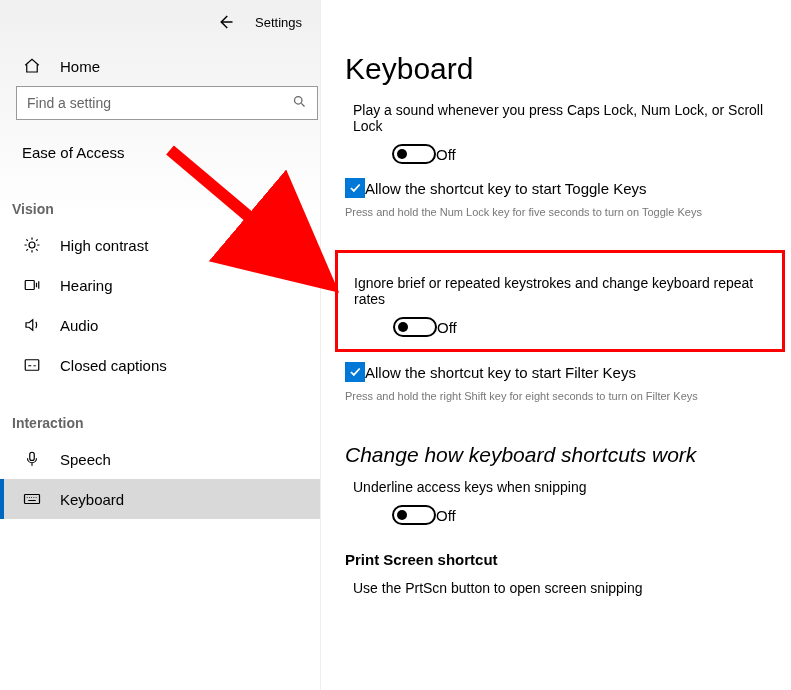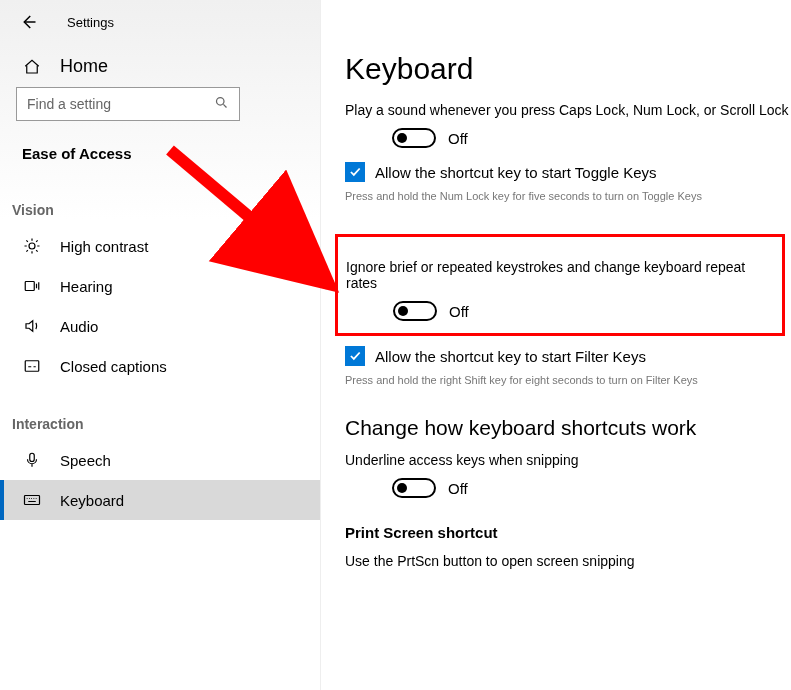--- a/index.html
+++ b/index.html
@@ -17,42 +17,43 @@
     left: 0; top: 0;
     width: 320px;
     height: 690px;
     background: linear-gradient(to bottom, #f0f0f0 0%, #ffffff 220px);
     padding-top: 12px;
   }
   .back-row {
     display: flex;
     align-items: center;
     padding: 0 18px 10px 18px;
-    gap: 29px;
+    gap: 20px;
+    justify-content: flex-end;
   }
   .back-icon { width: 20px; height: 20px; display:flex; align-items:center; justify-content:center; }
   .settings-title { font-size: 13px; }
   .home-row {
     display:flex; align-items:center; gap:18px;
     padding: 18px 22px 12px 22px;
   }
-  .home-row .label { font-size: 18px; }
+  .home-row .label { font-size: 15px; }
   .search-wrap {
     padding: 0 16px 18px 16px;
   }
   .search-box {
-    width: 224px; height: 34px;
+    width: 302px; height: 34px;
     border: 1px solid #999;
     background: #fff;
     display:flex; align-items:center; justify-content:space-between;
     padding: 0 10px;
   }
   .search-box .placeholder { color:#666; font-size:14px; font-style: normal;}
   .section-bold {
-    font-size: 15px; font-weight: 700;
+    font-size: 15px; font-weight: 400;
     padding: 6px 22px 10px 22px;
   }
   .group-label {
     font-size: 14px; color:#666;
     padding: 30px 22px 8px 12px;
     font-weight: bold;
   }
   .nav-item {
     display:flex; align-items:center; gap:18px;
     padding: 10px 22px;
@@ -80,46 +81,47 @@
     padding-left: 24px;
     padding-top: 52px;
   }
   .main h1 {
     font-size: 30px; font-weight: 400;
     margin-bottom: 16px;
   }
   .desc {
     font-size: 14px; color:#000;
     margin-bottom: 10px;
+    margin-left: 8px;
   }
   .hint {
     font-size: 11px; color:#777;
     margin-bottom: 16px;
     max-width: 440px;
   }
   .toggle-row {
-    display:flex; align-items:center; gap:12px;
+    display:flex; align-items:center; 
     margin-bottom: 14px;
     padding-left: 47px;
   }
   .toggle {
     width: 44px; height: 20px;
     border: 2px solid #000;
     border-radius: 20px;
     position: relative;
   }
   .toggle .knob {
     width: 10px; height:10px;
     background:#000;
     border-radius:50%;
     position:absolute; left:3px; top:3px;
   }
   .toggle-label { font-size:15px; }
   .check-row {
-    display:flex; align-items:center; gap:10px;
+    display:flex; align-items:center; 
     margin-bottom: 8px;
   }
   .checkbox {
     width:20px; height:20px;
     background:#0078d7;
     display:flex;align-items:center;justify-content:center;
   }
   .checkbox svg { width:14px; height:14px; }
   .check-label { font-size:15px; }
   .subheading {
@@ -280,21 +282,21 @@
   <div class="check-row" style="margin-top:10px;">
     <div class="checkbox">
       <svg viewBox="0 0 24 24" fill="none" stroke="#fff" stroke-width="3">
           <path d="M5 12l5 5L20 6"></path>
         </svg>
     </div>
     <span class="check-label">Allow the shortcut key to start Filter Keys</span>
   </div>
   <div class="hint">Press and hold the right Shift key for eight seconds to turn on Filter Keys</div>
 
-  <div class="subheading" style="margin-top:30px;">Change how keyboard shortcuts work</div>
+  <div class="subheading" style="margin-top:41px;font-style:italic;">Change how keyboard shortcuts work</div>
   <div class="desc">Underline access keys when snipping</div>
   <div class="toggle-row">
     <div class="toggle">
         <div class="knob"></div>
       </div>
     <span class="toggle-label">Off</span>
   </div>
 
   <div class="subheading bold" style="font-size:15px; margin-top:26px;">Print Screen shortcut</div>
   <div class="desc">Use the PrtScn button to open screen snipping</div>

